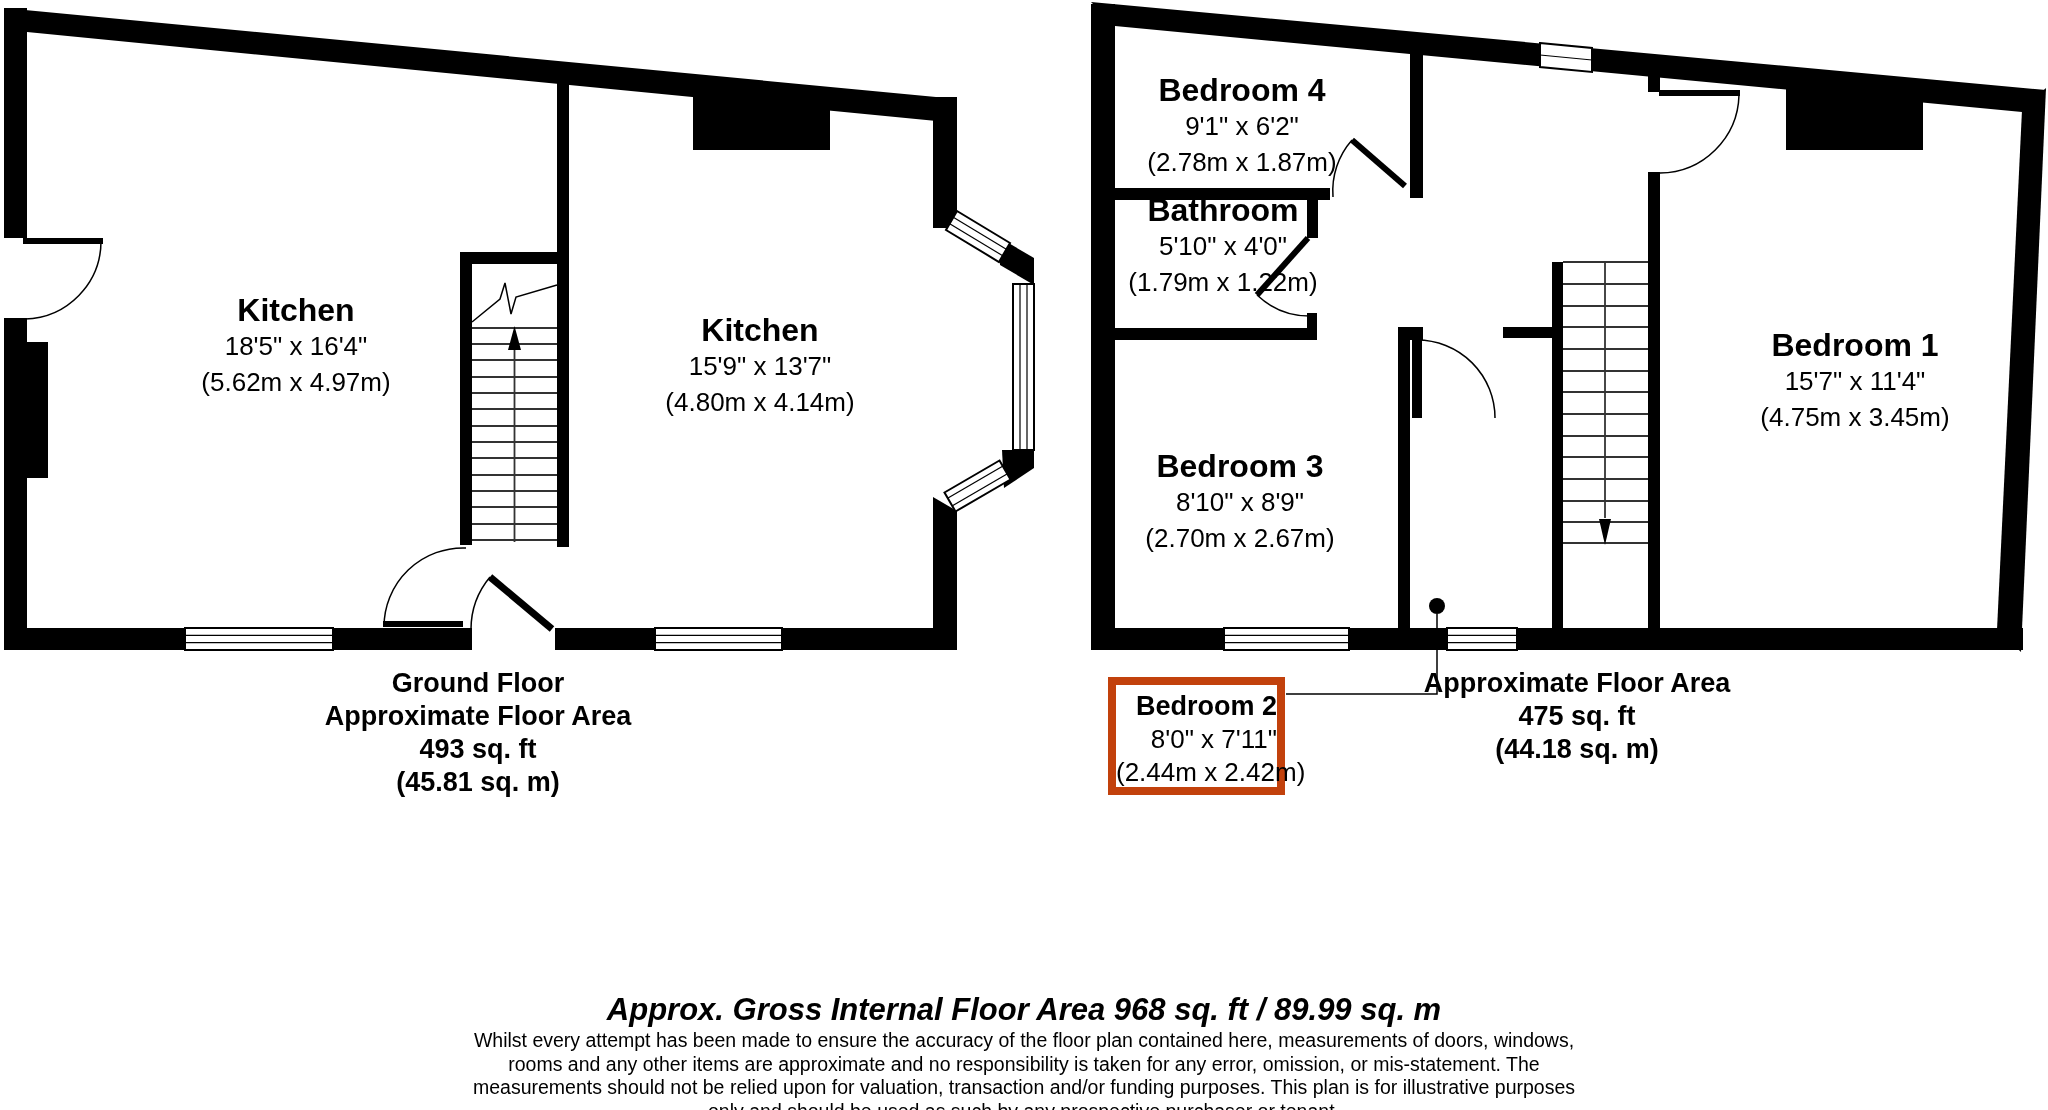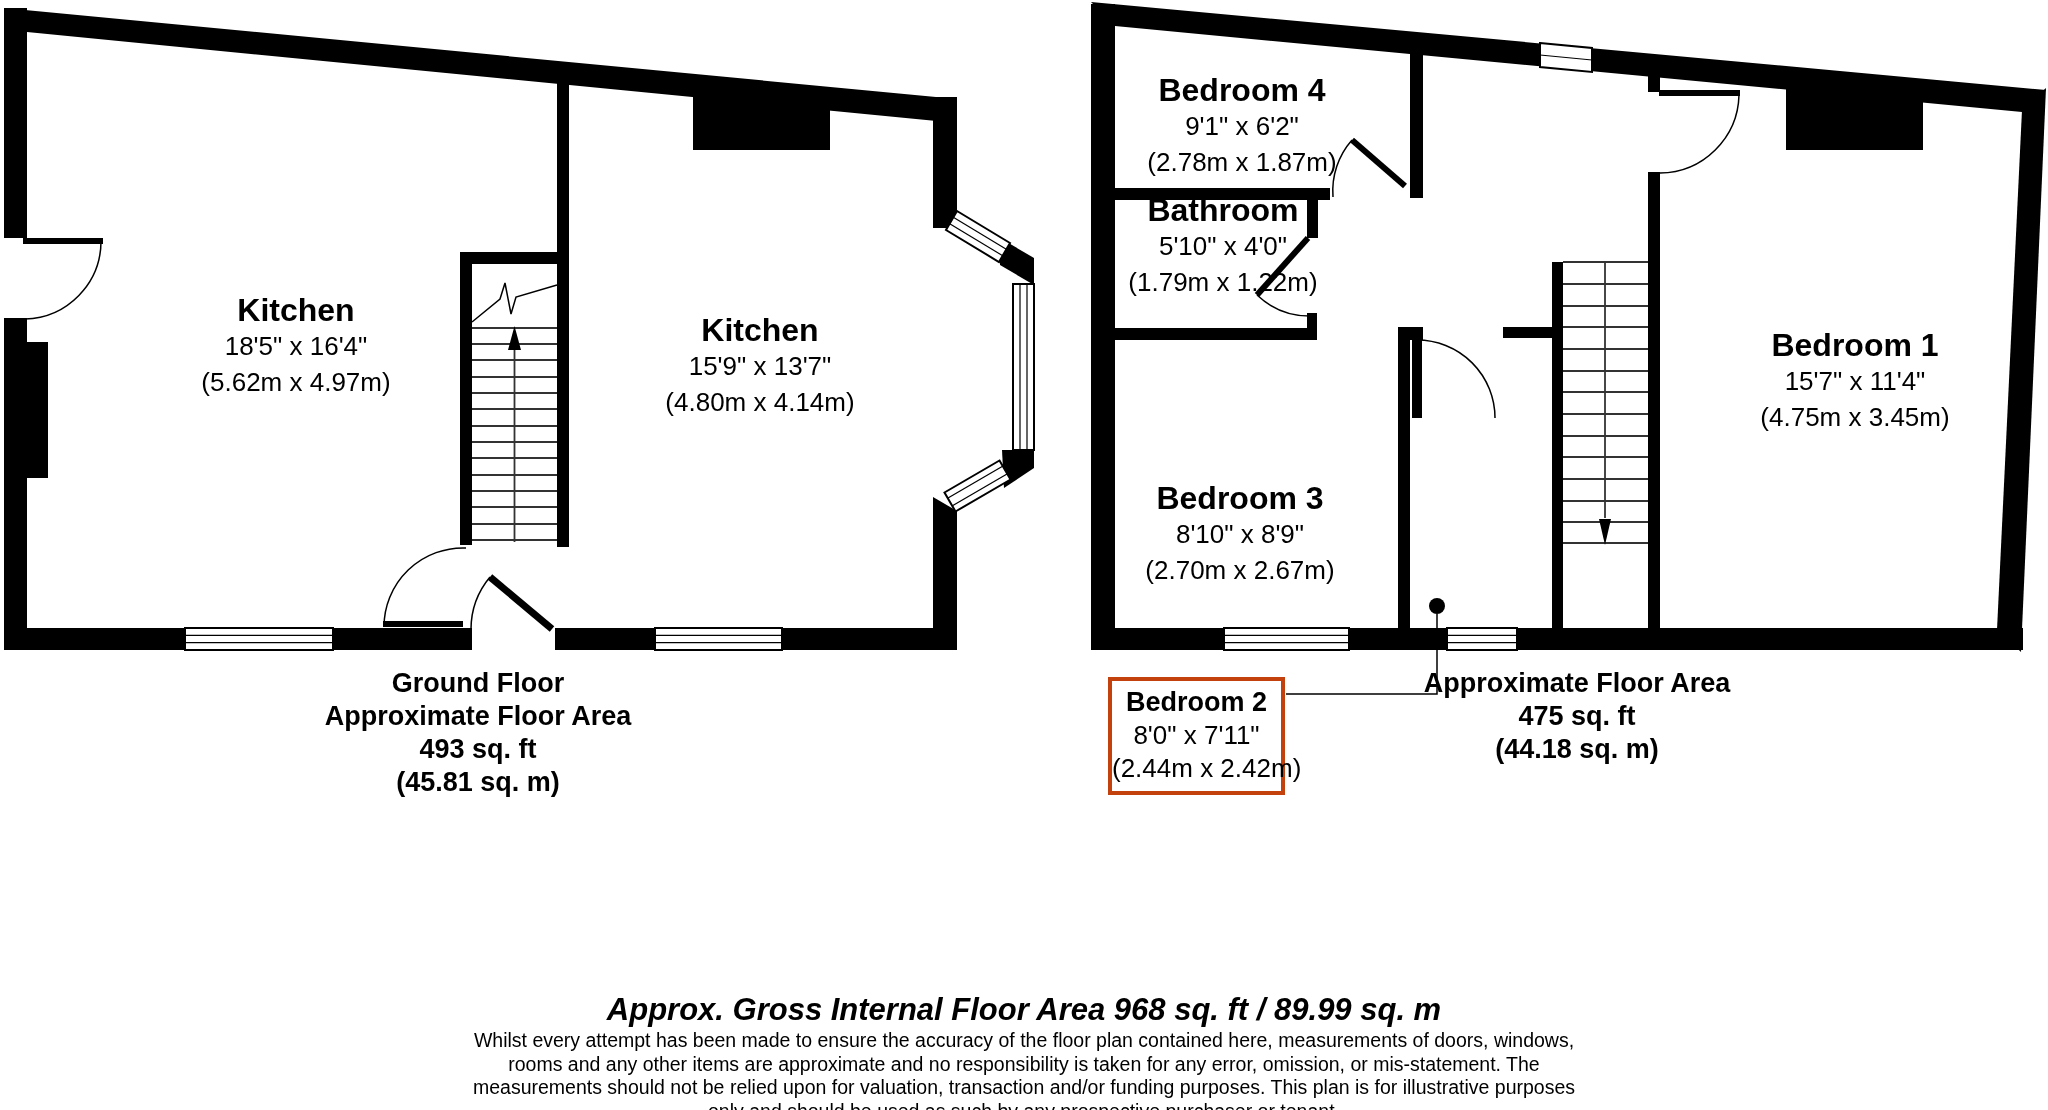--- a/index.html
+++ b/index.html
@@ -5,21 +5,21 @@
   html,body{margin:0;padding:0;background:#fff;}
   #page{position:relative;width:2048px;height:1110px;background:#fff;overflow:hidden;
         font-family:"Liberation Sans",sans-serif;color:#000;}
   #plan-svg{position:absolute;left:0;top:0;width:2048px;height:1110px;}
   .room-label{position:absolute;transform:translateX(-50%);text-align:center;line-height:36px;
         font-size:26px;white-space:nowrap;}
   .room-label .rname{font-weight:bold;font-size:32px;}
   .floor-summary{position:absolute;transform:translateX(-50%);text-align:center;line-height:33px;
         font-size:27px;font-weight:bold;white-space:nowrap;}
   #bedroom2-box{position:absolute;left:1108px;top:677px;width:177px;height:118px;
-        border:4px solid #c2410c;background:#fff;text-align:center;line-height:33px;
+        border:8px solid #c2410c;background:#fff;text-align:right;line-height:33px;
         font-size:26px;padding-top:5px;box-sizing:border-box;white-space:nowrap;}
   #bedroom2-box .rname{font-weight:bold;font-size:27px;}
   #footer-title{position:absolute;left:1024px;top:992px;transform:translateX(-50%);
         font-size:31px;font-weight:bold;white-space:nowrap;font-style:italic;}
   #footer-disclaimer{position:absolute;left:1024px;top:1029px;transform:translateX(-50%);
         font-size:19.5px;line-height:23.5px;text-align:center;white-space:nowrap;}
 </style>
 </head>
 <body>
 
@@ -208,21 +208,21 @@
     <div>9'1" x 6'2"</div>
     <div>(2.78m x 1.87m)</div>
   </div>
 
   <div class="room-label" style="left:1197px;top:192px;margin-left:26px;">
     <div class="rname">Bathroom</div>
     <div>5'10" x 4'0"</div>
     <div>(1.79m x 1.22m)</div>
   </div>
 
-  <div class="room-label" style="left:1240px;top:448px;margin-top:32px;">
+  <div class="room-label" style="left:1240px;top:448px;">
     <div class="rname">Bedroom 3</div>
     <div>8'10" x 8'9"</div>
     <div>(2.70m x 2.67m)</div>
   </div>
 
   <div class="room-label" style="left:1855px;top:327px;">
     <div class="rname">Bedroom 1</div>
     <div>15'7" x 11'4"</div>
     <div>(4.75m x 3.45m)</div>
   </div>

